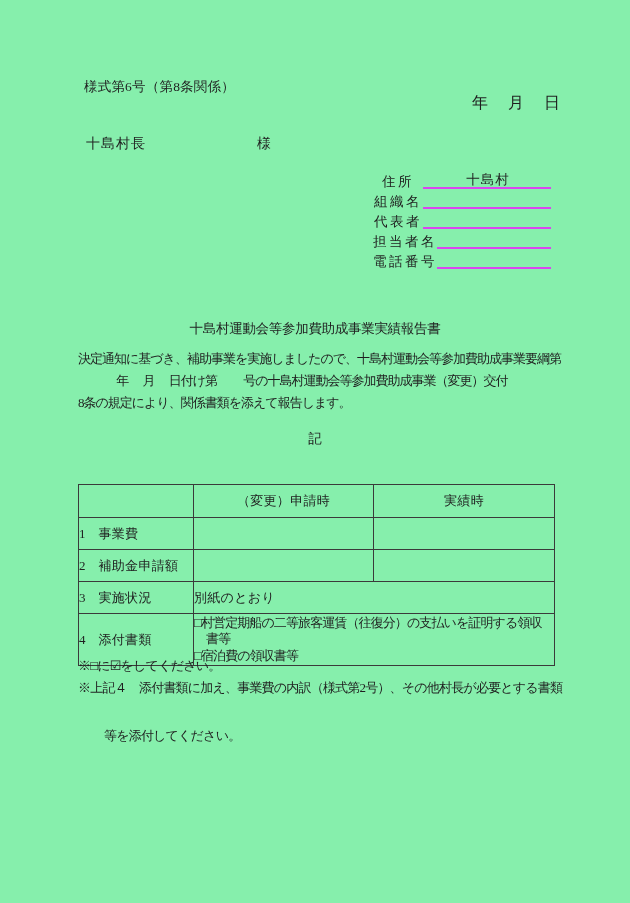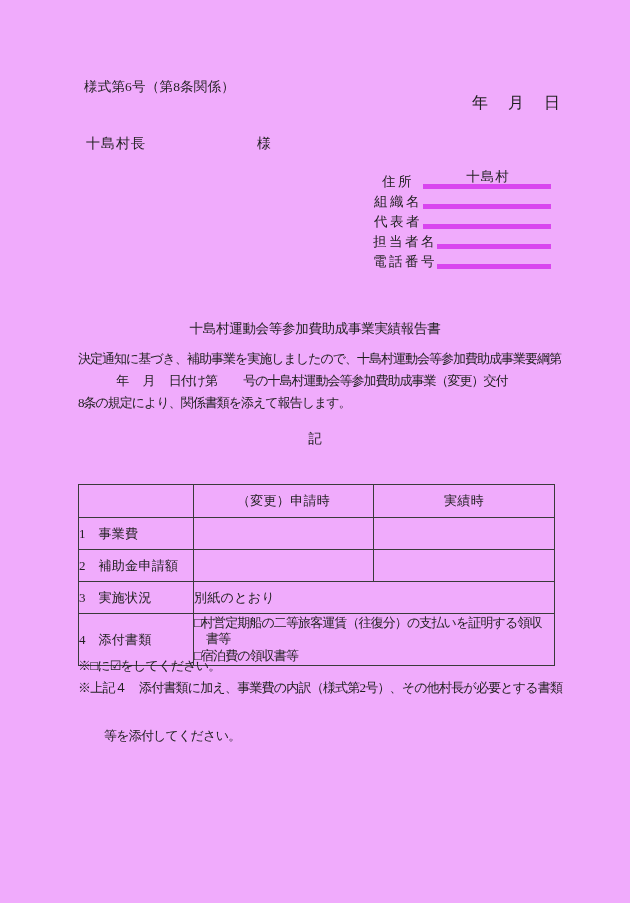--- a/index.html
+++ b/index.html
@@ -1,31 +1,31 @@
 <!DOCTYPE html>
 <html><head>
 <meta charset="utf-8">
 <style>
   html,body{margin:0;padding:0;background:#ffffff;}
   .page{
-    position:relative;width:630px;height:903px;background:#f0abfc;
+    position:relative;width:630px;height:903px;background:#86efac;
     color:#1f1f1f;font-family:"Liberation Serif","DejaVu Serif",serif;
     font-size:13px;overflow:hidden;
   }
   .abs{position:absolute;}
 
   #form-number{left:84px;top:78px;font-size:13.5px;letter-spacing:0.2px;}
   #date-line{left:472px;top:93px;font-size:16px;white-space:pre;}
   #addressee{left:86px;top:135px;font-size:14px;letter-spacing:1px;}
   #addressee .honorific{position:absolute;left:171px;top:0;letter-spacing:0;}
 
   #applicant{left:373px;top:169px;width:178px;}
   .addr-row{display:flex;height:20px;align-items:flex-end;font-size:13.5px;text-align:center;}
   .addr-label{min-width:50px;letter-spacing:2.5px;line-height:15px;}
-  .addr-line{flex:1;border-bottom:5px solid #d946ef;padding-left:2px;line-height:15px;letter-spacing:1px;}
+  .addr-line{flex:1;border-bottom:2px solid #d946ef;padding-left:2px;line-height:15px;letter-spacing:1px;}
 
   #doc-title{left:0;top:320px;width:100%;text-align:center;font-size:13.5px;letter-spacing:-0.3px;}
 
   #body-para{left:78px;top:348px;width:490px;}
   .para-line{white-space:pre;line-height:22px;letter-spacing:-1px;font-size:13px;}
 
   #sec-mark{left:0;top:430px;width:100%;text-align:center;font-size:13.5px;}
 
   #report-table{position:absolute;left:78px;top:484px;border-collapse:collapse;table-layout:fixed;width:476px;font-size:13px;}
   #report-table td{border:1px solid #3a3a3a;padding:0;vertical-align:middle;}

